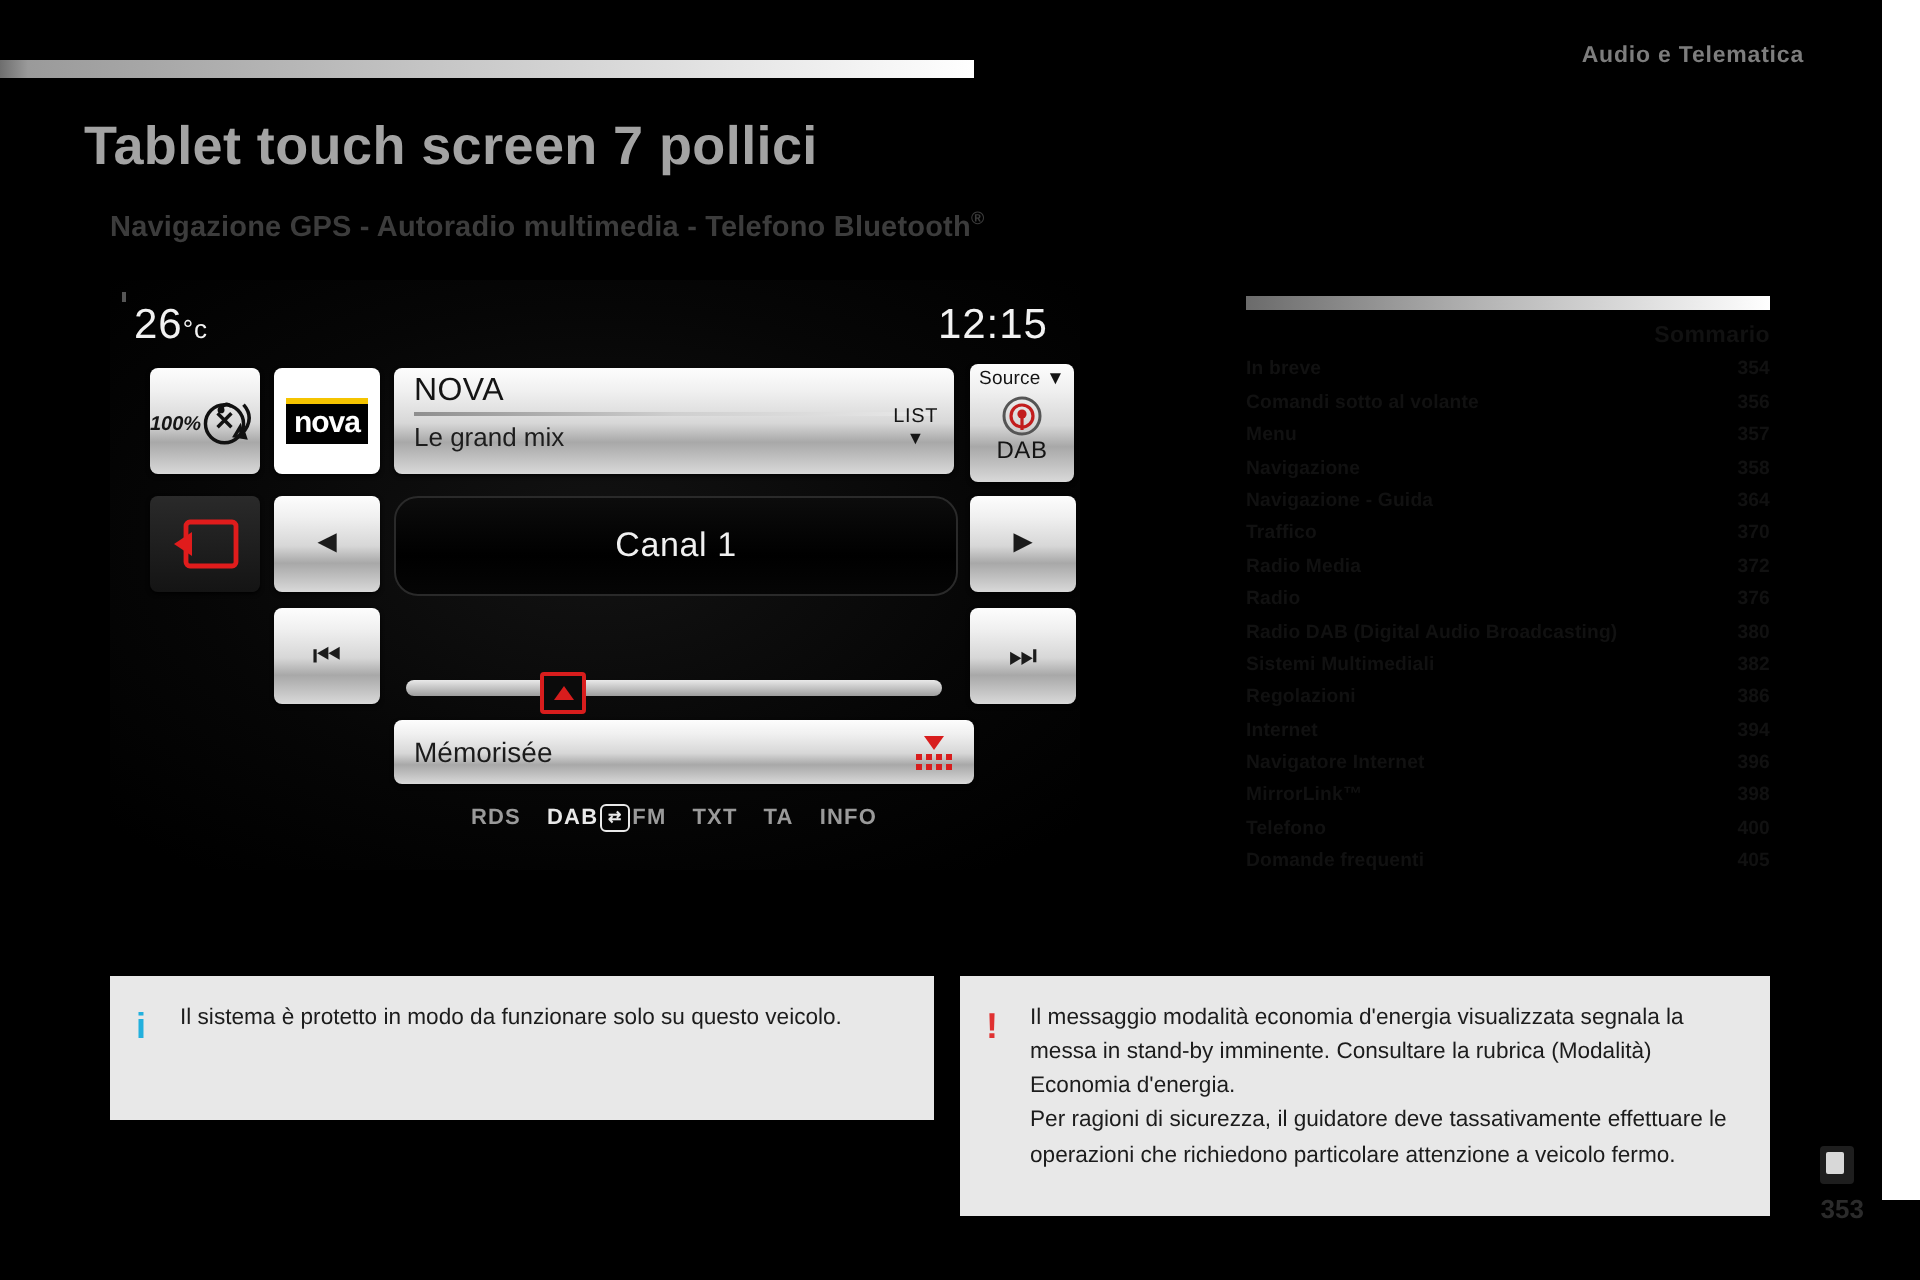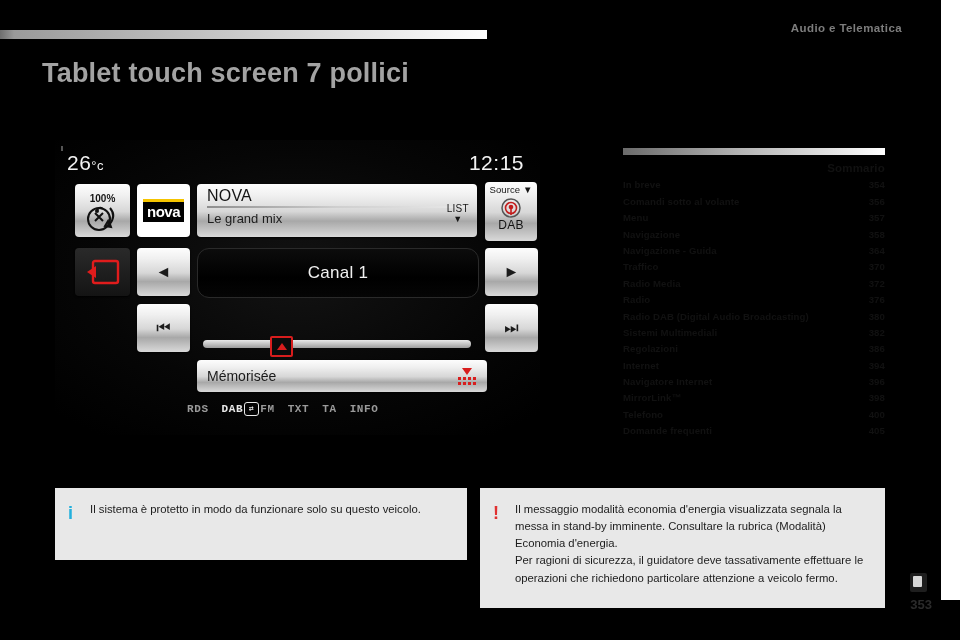--- a/index.html
+++ b/index.html
@@ -64,21 +64,21 @@
   }
   .blk{
     position:absolute;border-radius:12px;
     background:linear-gradient(to bottom,#0c0c0c 0%,#000 60%,#050505 100%);
     border:1px solid #2a2a2a;
     display:flex;align-items:center;justify-content:center;
     color:#f0f0f0;
   }
 
   
-  .b-eco{left:20px;top:44px;width:55px;height:53px;flex-direction:column;}
+  .b-eco{left:20px;top:44px;width:55px;height:53px;flex-direction:row;font-style:italic;}
   .b-eco .pct{font-size:10px;font-weight:bold;margin-top:3px;color:#151515;}
   .b-logo{
     left:82px;top:44px;width:53px;height:53px;
     background:#fff;border-radius:4px;position:absolute;
     box-shadow:0 1px 2px rgba(0,0,0,.8);
     display:flex;align-items:center;justify-content:center;
   }
   .nova-logo{
     background:#000;color:#fff;font-weight:bold;font-size:15px;
     padding:1px 4px 2px 4px;border-top:3px solid #f5c400;letter-spacing:-.5px;
@@ -136,23 +136,23 @@
   .tri-up{width:0;height:0;border-left:5px solid transparent;border-right:5px solid transparent;border-bottom:7px solid #d81d1d;}
 
   
   .b-mem{
     left:142px;top:220px;width:280px;height:32px;
     justify-content:flex-start;padding-left:10px;font-size:14px;
   }
   .mem-icon{position:absolute;right:9px;top:6px;}
 
   .modes{
-    position:absolute;left:132px;top:262px;width:280px;
-    display:flex;align-items:center;justify-content:flex-start;gap:13px;
-    font-size:11px;color:#9a9a9a;letter-spacing:.6px;font-weight:bold;font-family:Liberation Mono, monospace;
+    position:absolute;left:142px;top:262px;width:280px;
+    display:flex;align-items:center;justify-content:center;gap:13px;
+    font-size:11px;color:#9a9a9a;letter-spacing:.6px;font-weight:bold;
   }
   .mode-dabfm{display:flex;align-items:center;color:#e9e9e9;font-weight:bold;}
   .dab-sw{
     display:inline-flex;align-items:center;justify-content:center;
     width:13px;height:12px;border:1.5px solid #e9e9e9;border-radius:3px;
     margin:0 1px;font-size:8px;line-height:1;
   }
   .mode-fm{color:#9a9a9a;}
 
   
@@ -213,20 +213,21 @@
 </style>
 </head>
 <body>
 
 <div class="page">
 
   <div class="hdr-bar"></div>
   <div class="hdr-title">Audio e Telematica</div>
 
   <div class="h1">Tablet touch screen 7 pollici</div>
+  <div class="h2"><span>Navigazione GPS - Autoradio multimedia - Telefono Bluetooth</span><sup>®</sup></div>
 
   <div class="screen">
     <div class="scr-glow"></div>
     <div class="tick"></div>
 
     <div class="temp"><span>26</span><small>°c</small></div>
     <div class="clock">12:15</div>
 
     <div class="btn b-eco">
       <span class="pct">100%</span>

